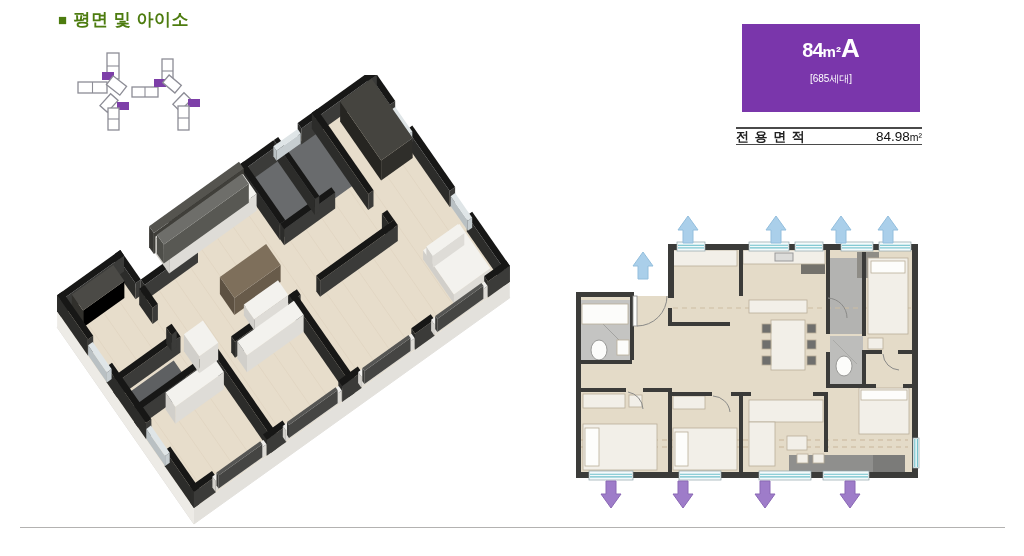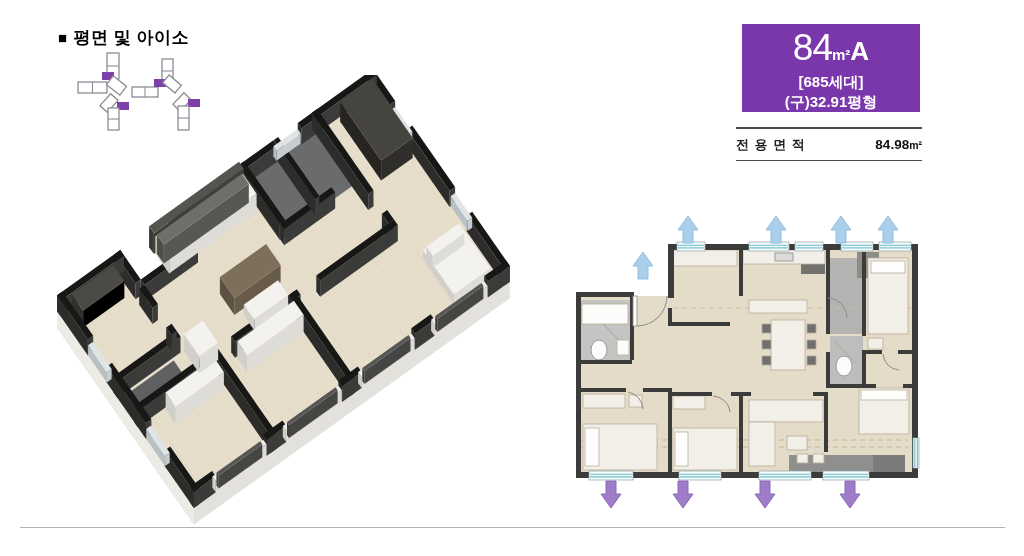--- a/index.html
+++ b/index.html
@@ -1,40 +1,40 @@
 <!DOCTYPE html>
 <html><head>
 <meta charset="utf-8">
 <style>
   * { margin:0; padding:0; box-sizing:border-box; }
   html,body { width:1024px; height:556px; background:#ffffff; overflow:hidden;
               font-family:"Liberation Sans", sans-serif; }
   .abs { position:absolute; }
 
   
-  #page-title { left:58px; top:26px; font-size:17px; font-weight:bold;
-                color:#000000; letter-spacing:0.5px; }
+  #page-title { left:58px; top:8px; font-size:17px; font-weight:bold;
+                color:#4d7c0f; letter-spacing:0.5px; }
   #page-title .bullet { font-size:15px; margin-right:6px; }
 
   
   #unit-badge { left:742px; top:24px; width:178px; height:88px; background:#7a36ab;
                 color:#ffffff; text-align:center; padding-top:7px; }
   #unit-badge .line1 { line-height:34px; }
-  #unit-badge .num  { font-size:37px; font-weight:normal; letter-spacing:-1px;}
+  #unit-badge .num  { font-size:20px; font-weight:bold; letter-spacing:-1px;}
   #unit-badge .unit { font-size:15px; font-weight:bold; }
   #unit-badge .typ  { font-size:26px; font-weight:bold; }
-  #unit-badge .line2 { font-size:15px; font-weight:bold; line-height:20px; }
+  #unit-badge .line2 { font-size:10px; font-weight:normal; line-height:20px; }
   #unit-badge .line3 { font-size:15px; font-weight:bold; line-height:20px; }
 
   
   #area-table { left:736px; top:127px; width:186px; border-top:2px solid #4a4a4a; }
   .arow { display:flex; justify-content:space-between; align-items:center;
-          height:32px; border-bottom:1.6px solid #4a4a4a; }
+          height:16px; border-bottom:1.6px solid #4a4a4a; }
   .arow .lbl { font-size:13px; font-weight:bold; color:#222; letter-spacing:1px; }
-  .arow .val { font-size:13.5px; font-weight:bold; color:#111; }
+  .arow .val { font-size:13.5px; font-weight:normal; color:#111; }
   .arow .val .u { font-size:10.5px; }
 
   #divider { left:20px; top:527px; width:985px; height:1px; background:#b3b2b1; }
 
   svg { display:block; }
 </style>
 </head>
 <body>
 
 <div class="abs" id="page-title">
@@ -283,21 +283,20 @@
       <polygon points="191.5,397.5 193.6,400.5 193.6,413.5 191.5,410.5" fill="#3c3c3a"></polygon>
       <polygon points="235.2,366.2 237.3,369.2 193.6,400.5 191.5,397.5" fill="#565654"></polygon>
     </svg>
 </div>
 
 <div class="abs" id="unit-badge">
   <div class="line1">
     <span class="num">84</span><span class="unit">m²</span><span class="typ">A</span>
   </div>
   <div class="line2">[685세대]</div>
-  <div class="line3">(구)32.91평형</div>
 </div>
 
 <div class="abs" id="area-table">
   <div class="arow">
     <span class="lbl">전 용 면 적</span>
     <span class="val"><span>84.98</span><span class="u">m²</span></span>
   </div>
 </div>
 
 <div class="abs" style="left:573px; top:212px;">

